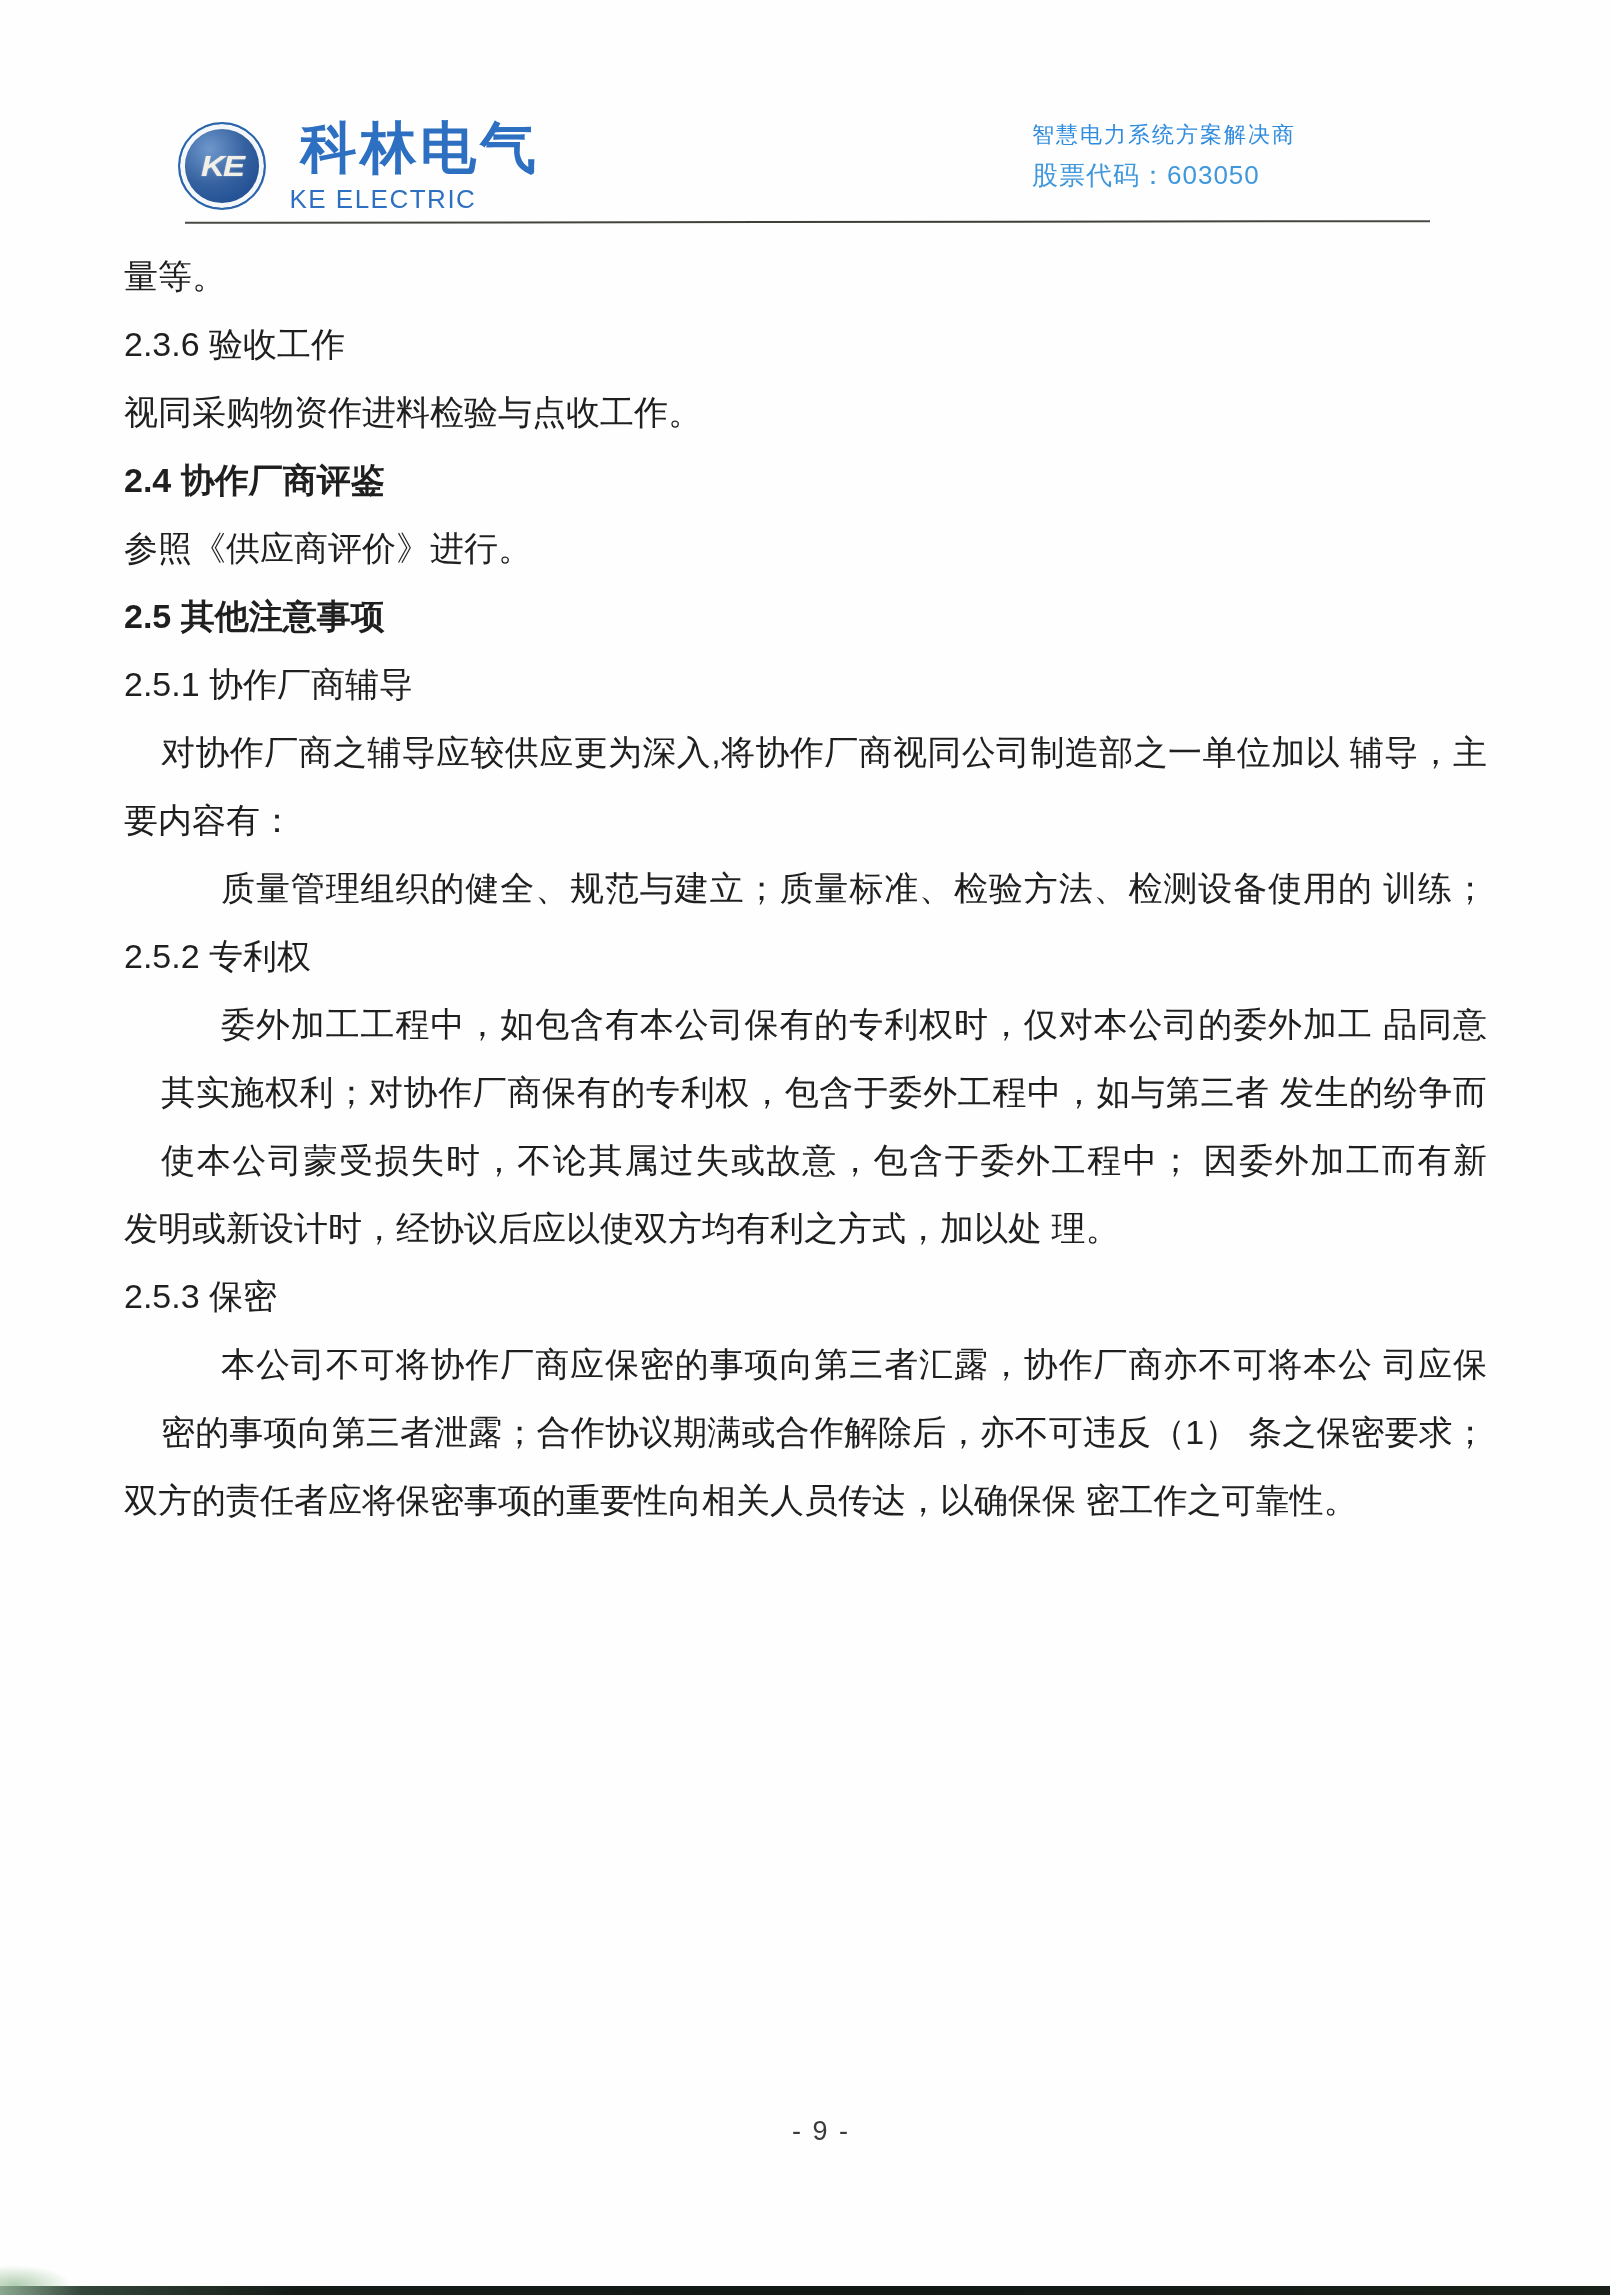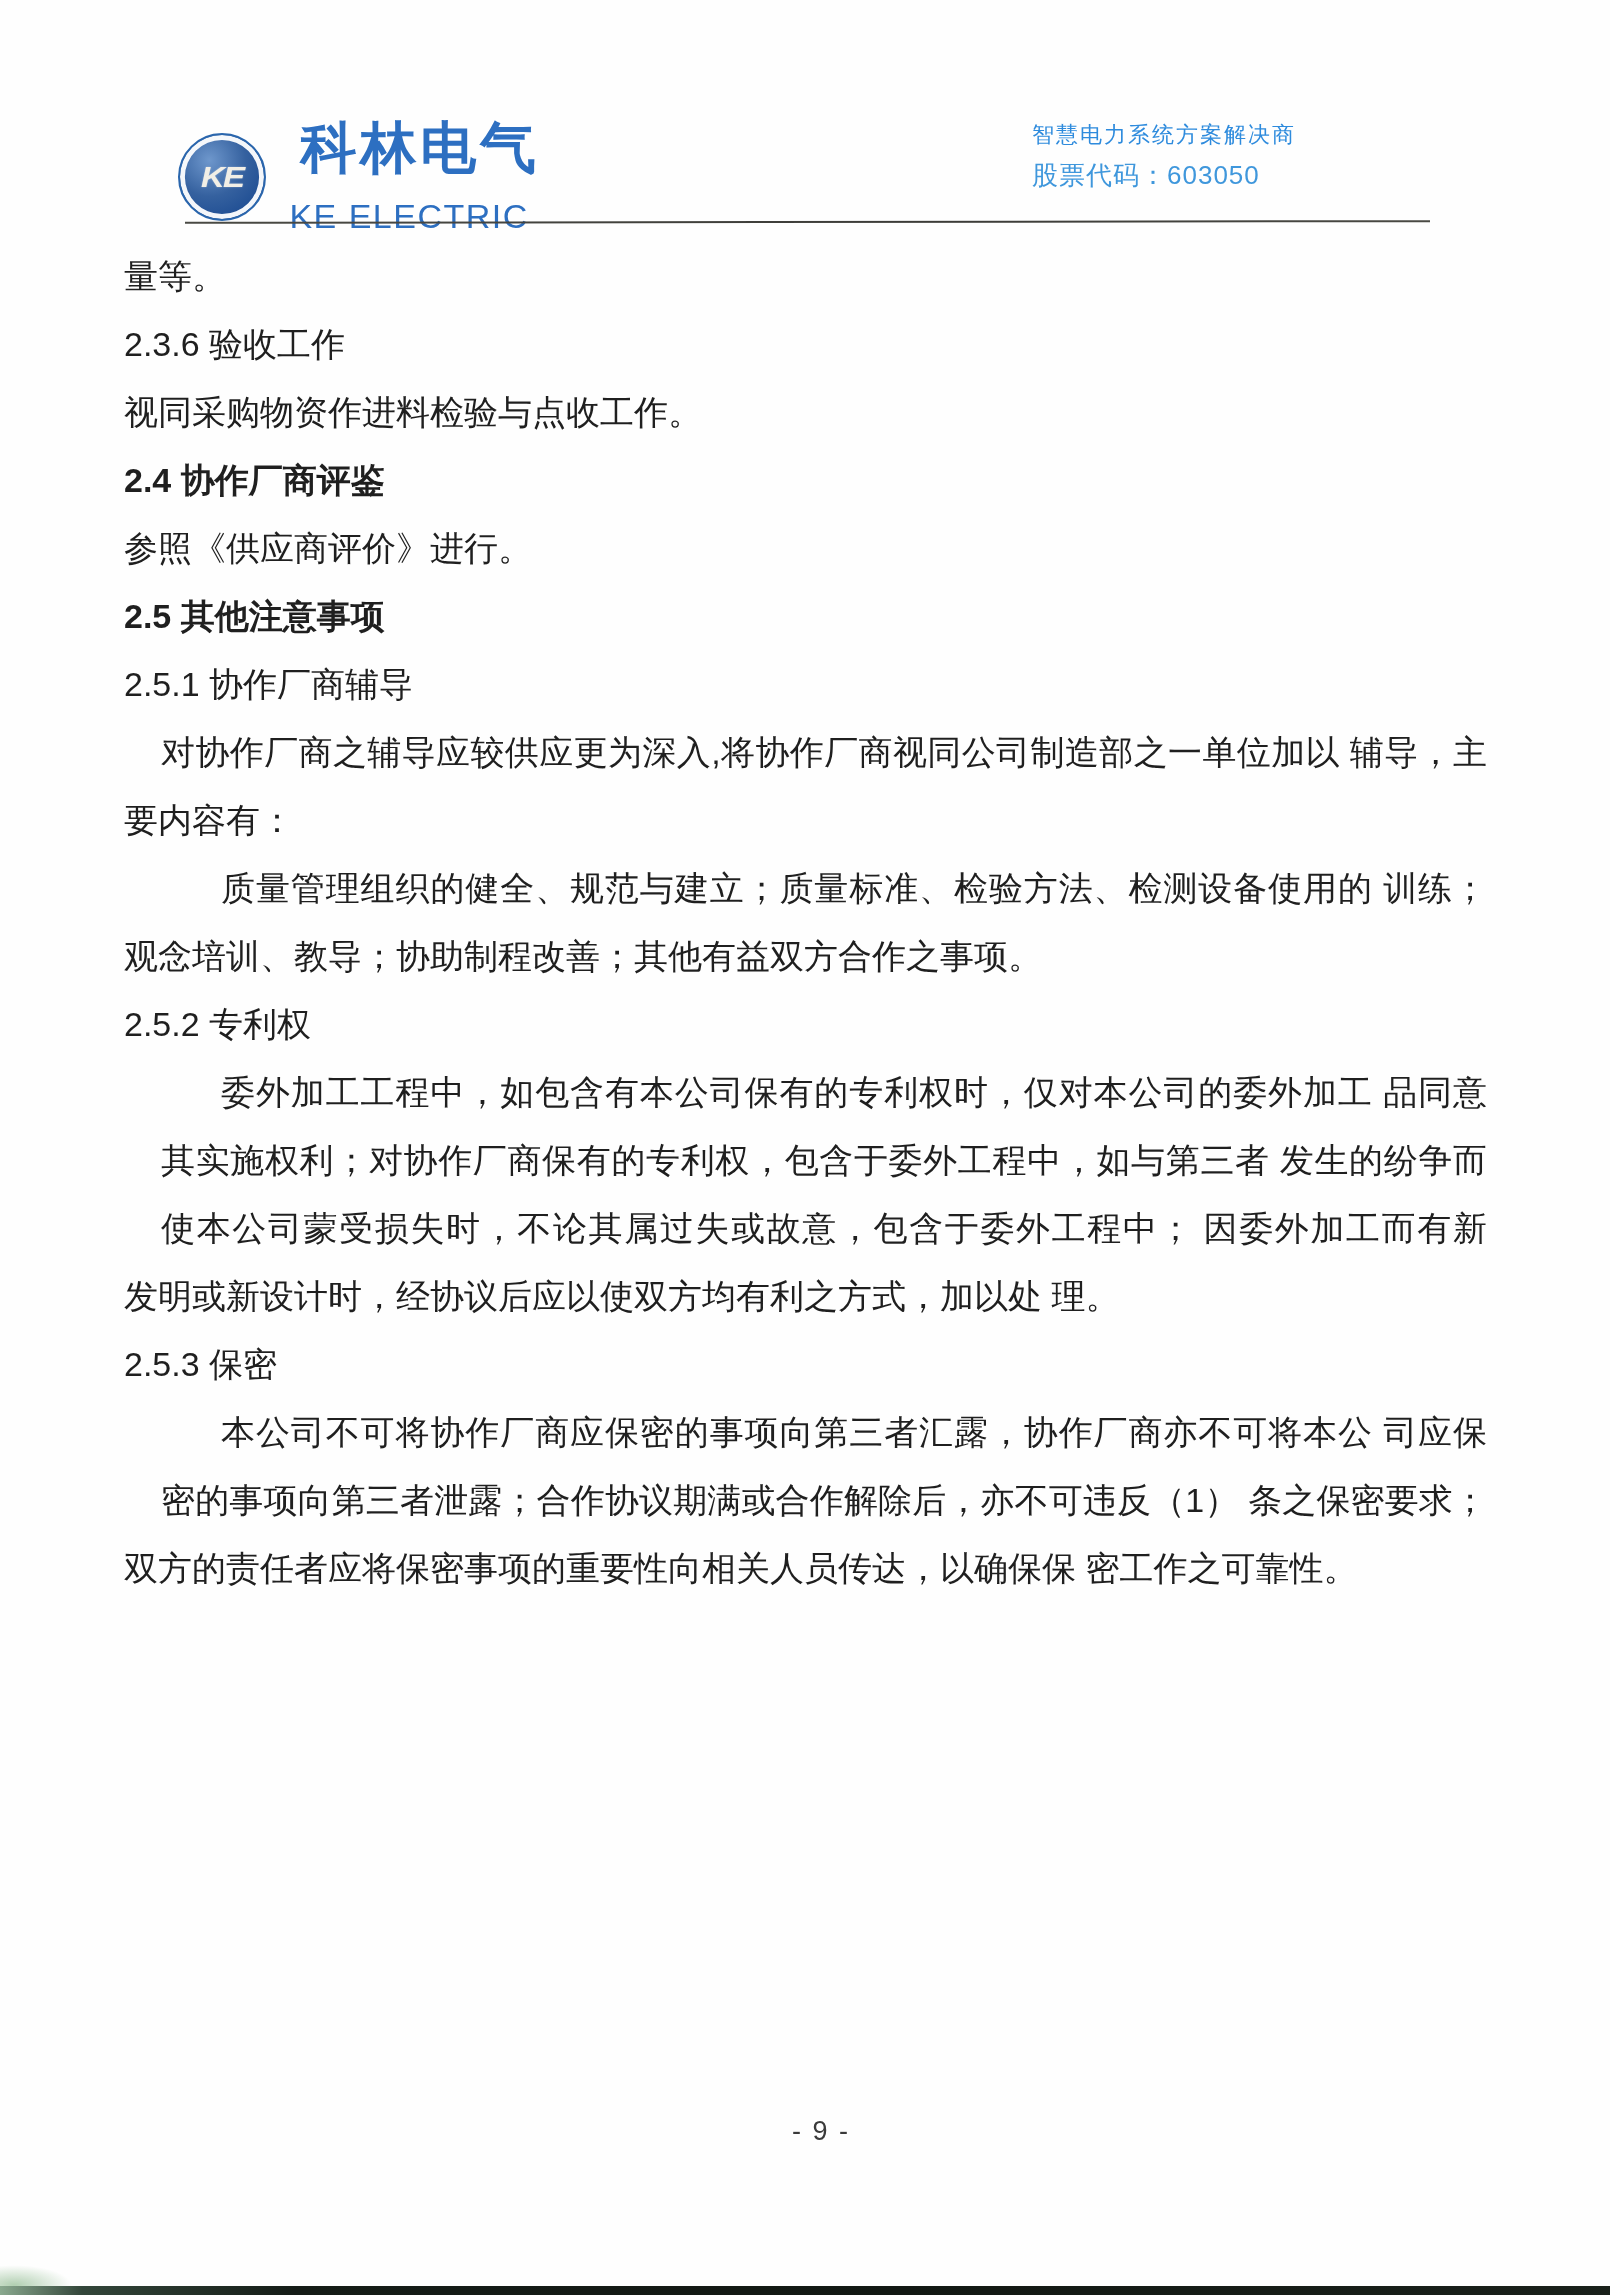--- a/index.html
+++ b/index.html
@@ -27,21 +27,21 @@
     box-sizing: border-box;
     flex: 0 0 auto;
   }
   .logo-monogram {
     color: #f2efe6; font-weight: 700; font-style: italic;
     font-size: 33px; letter-spacing: -2px; transform: scaleY(0.9);
     text-shadow: 0 0 2px rgba(255,255,255,0.4);
   }
   .brand-text { margin-left: 23.4px; display: flex; flex-direction: column; line-height: 1; }
   .brand-cn { font-size: 56px; font-weight: 700; color: #2d6fc1; letter-spacing: 3.9px; margin-left: 11px; }
-  .brand-en { font-size: 34px; font-weight: 400; color: #2d6fc1; letter-spacing: 1.5px; margin-top: 23px; }
+  .brand-en { font-size: 26px; font-weight: 400; color: #2d6fc1; letter-spacing: 1.5px; margin-top: 10px; }
 
   .header-right { position: absolute; left: 1032px; top: 124px; }
   .tagline { font-size: 22px; color: #2e8bdd; letter-spacing: 2px; line-height: 1; }
   .stock { font-size: 26px; color: #3f97dc; letter-spacing: 1px; margin-top: 16px; line-height: 1; }
 
   .header-rule {
     position: absolute; top: 221px; left: 185px; width: 1245px; height: 2px;
     background: linear-gradient(90deg, #4a4a44, #3c3c38 60%, #4a4a44);
     transform: rotate(-0.08deg);
   }
@@ -98,21 +98,20 @@
     <div class="line">量等。</div>
     <div class="line">2.3.6 验收工作</div>
     <div class="line">视同采购物资作进料检验与点收工作。</div>
     <div class="line bold">2.4 协作厂商评鉴</div>
     <div class="line">参照《供应商评价》进行。</div>
     <div class="line bold">2.5 其他注意事项</div>
     <div class="line">2.5.1 协作厂商辅导</div>
     <div class="line justify">对协作厂商之辅导应较供应更为深入,将协作厂商视同公司制造部之一单位加以 辅导，主</div>
     <div class="line">要内容有：</div>
     <div class="line justify indent">质量管理组织的健全、规范与建立；质量标准、检验方法、检测设备使用的 训练；</div>
-    <div class="line">观念培训、教导；协助制程改善；其他有益双方合作之事项。</div>
     <div class="line">2.5.2 专利权</div>
     <div class="line justify indent">委外加工工程中，如包含有本公司保有的专利权时，仅对本公司的委外加工 品同意</div>
     <div class="line justify">其实施权利；对协作厂商保有的专利权，包含于委外工程中，如与第三者 发生的纷争而</div>
     <div class="line justify">使本公司蒙受损失时，不论其属过失或故意，包含于委外工程中； 因委外加工而有新</div>
     <div class="line">发明或新设计时，经协议后应以使双方均有利之方式，加以处 理。</div>
     <div class="line">2.5.3 保密</div>
     <div class="line justify indent">本公司不可将协作厂商应保密的事项向第三者汇露，协作厂商亦不可将本公 司应保</div>
     <div class="line justify">密的事项向第三者泄露；合作协议期满或合作解除后，亦不可违反（1） 条之保密要求；</div>
     <div class="line">双方的责任者应将保密事项的重要性向相关人员传达，以确保保 密工作之可靠性。</div>
   </div>

